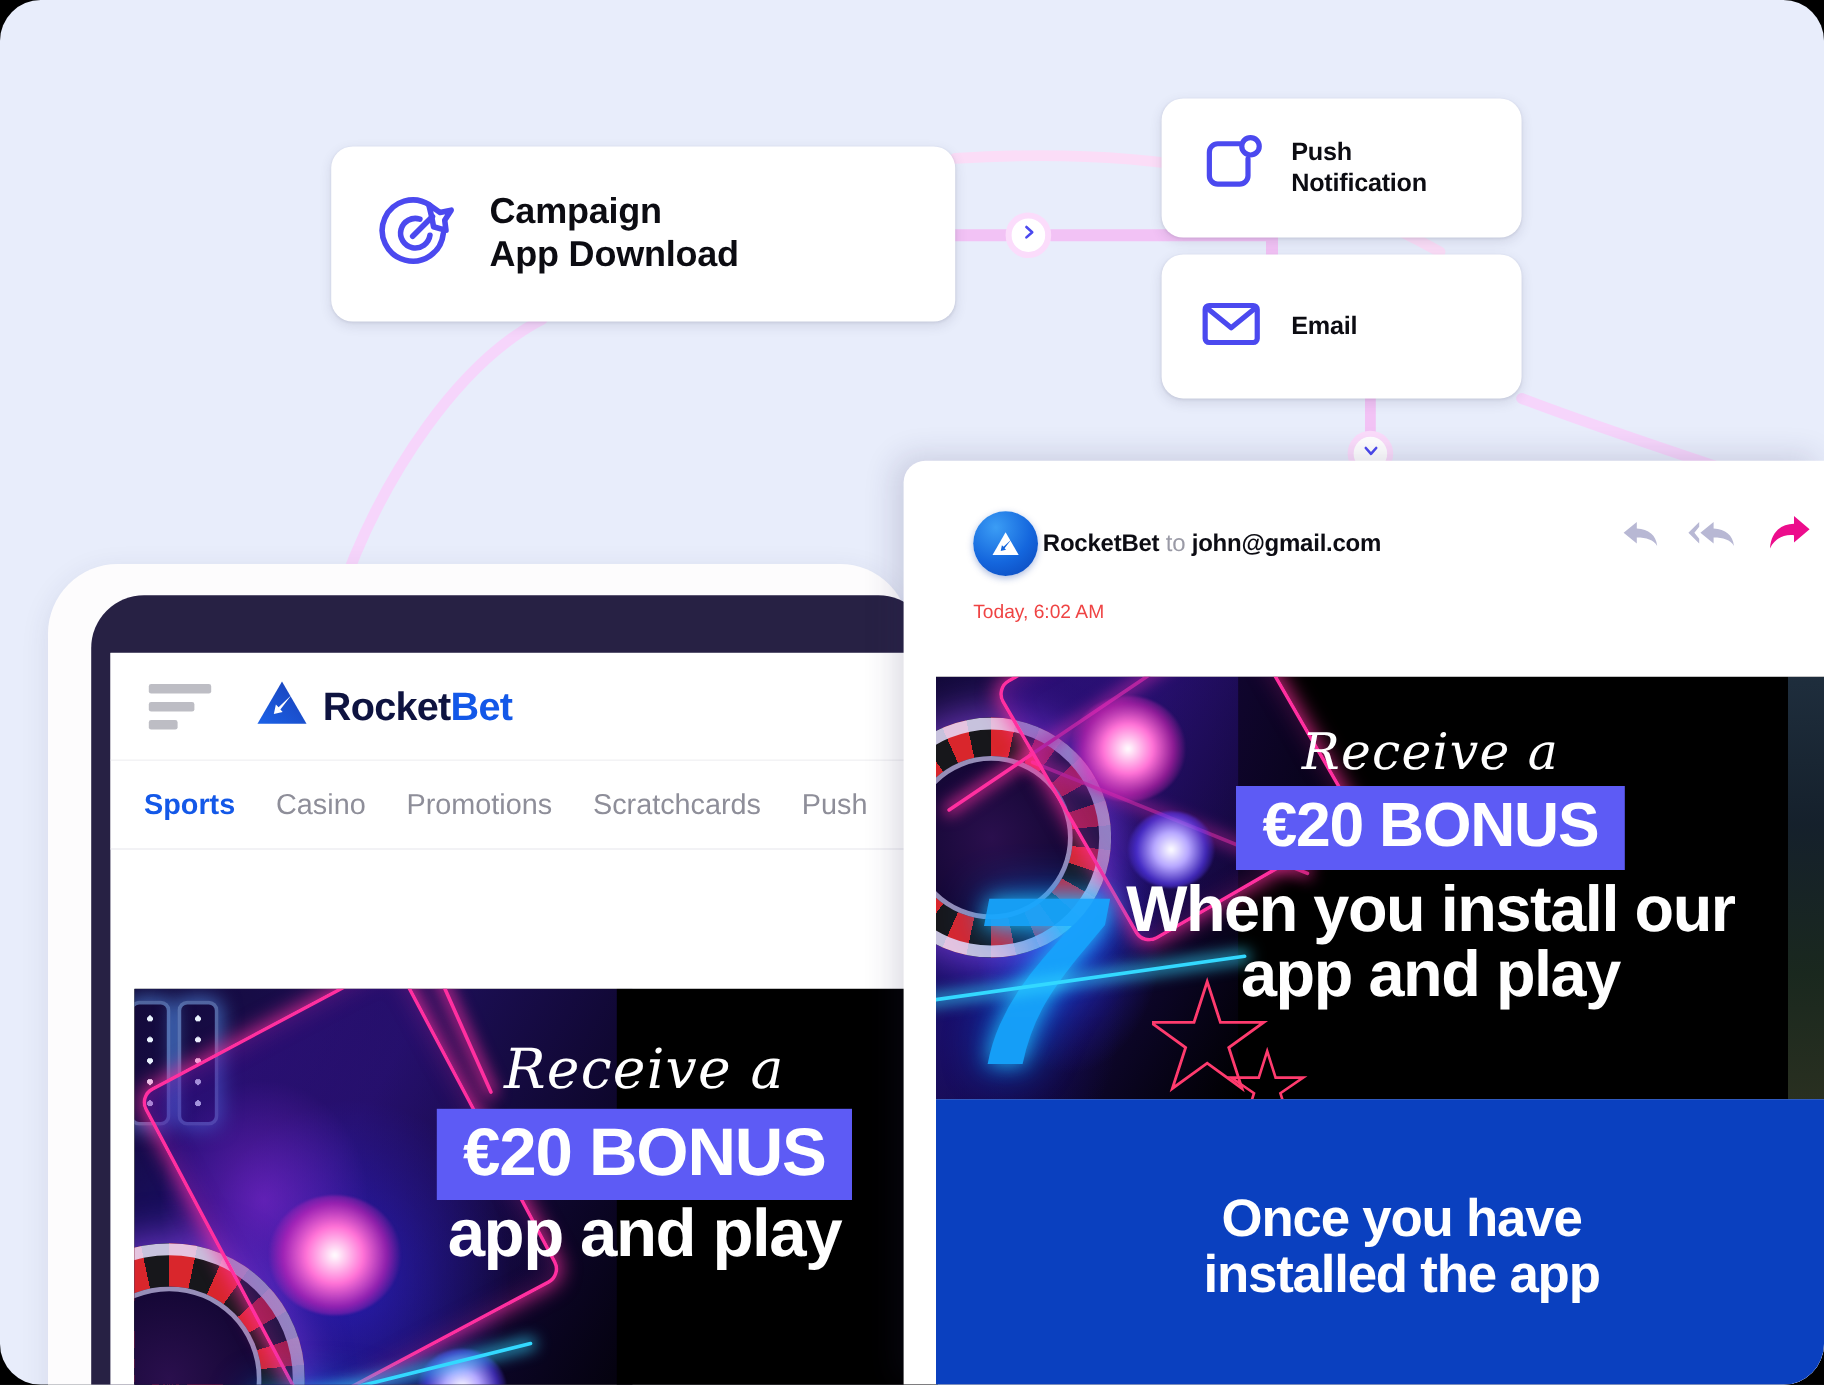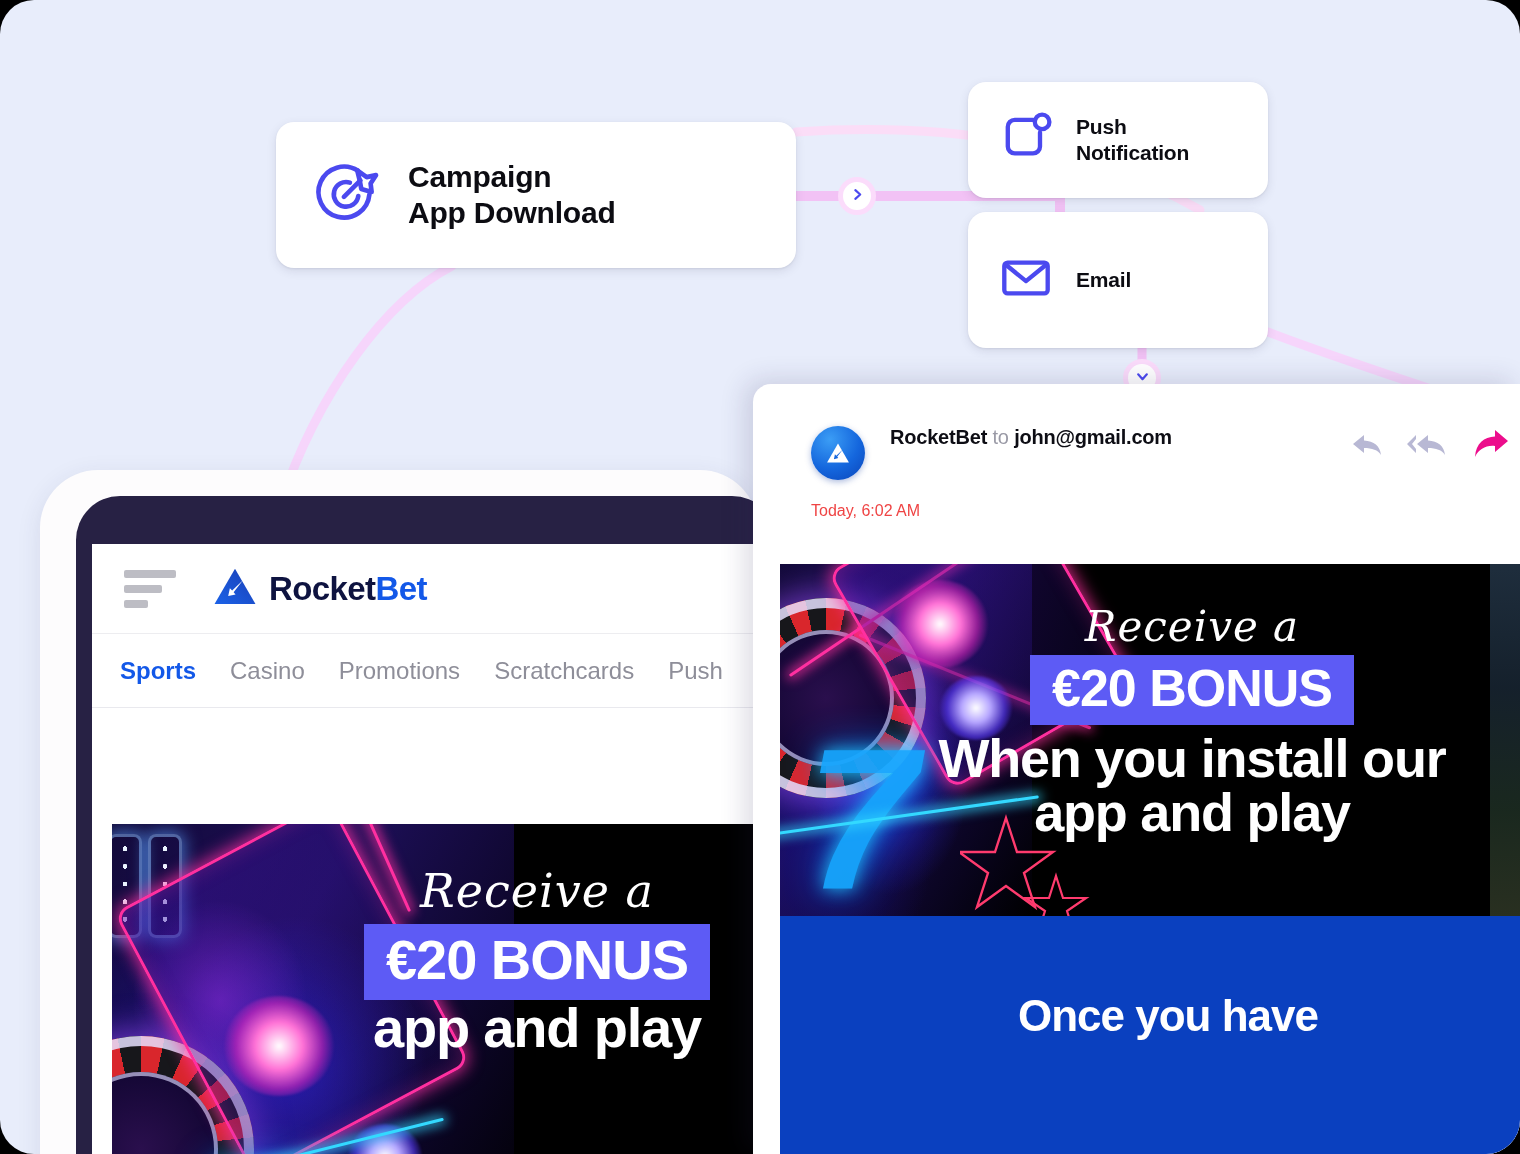--- a/index.html
+++ b/index.html
@@ -37,21 +37,21 @@
   .card-label {
     font-weight:bold; color:#0c0c12; letter-spacing:-0.2px;
   }
 
   #campaign-card { left:276px; top:122px; width:520px; height:146px; padding-left:34px; gap:26px; }
   #campaign-card .card-label { font-size:30px; line-height:36px; }
 
   #push-card { left:968px; top:82px; width:300px; height:116px; padding-left:30px; gap:22px; }
   #push-card .card-label { font-size:21px; line-height:26px; }
 
-  #email-card { left:968px; top:212px; width:300px; height:136px; padding-left:30px; gap:22px; }
+  #email-card { left:968px; top:212px; width:300px; height:120px; padding-left:30px; gap:22px; }
   #email-card .card-label { font-size:21px; line-height:26px; }
 
   .ico { flex:0 0 auto; display:block; }
 
   
   #tablet {
     position:absolute; left:40px; top:470px; width:718px; height:760px; z-index:10;
   }
   #tablet-shadowring {
     position:absolute; left:0; top:0; width:718px; height:760px;
@@ -176,21 +176,21 @@
   }
   .install-line { color:#fff; font-weight:bold; letter-spacing:-1.2px; line-height:1.0; }
 
   
   #email-window {
     position:absolute; left:753px; top:384px; width:767px; height:770px; z-index:20;
     background:#fff; border-radius:18px 0 0 0; overflow:hidden;
     box-shadow:-8px -4px 26px rgba(45,40,90,.16);
   }
   #email-head { position:relative; height:180px; }
-  .sender-row { position:absolute; left:58px; top:42px; display:flex; gap:25px; }
+  .sender-row { position:absolute; left:58px; top:42px; display:flex; align-items:center; gap:4px; }
   .avatar {
     width:54px; height:54px; border-radius:50%;
     background:radial-gradient(circle at 35% 25%, #3b9df5 0%, #1466dd 55%, #0a44b8 100%);
     display:flex; align-items:center; justify-content:center;
     box-shadow:0 2px 6px rgba(20,60,160,.35);
   }
   .sender-text { font-size:20px; letter-spacing:-0.2px; }
   .sender-text .strong { font-weight:bold; color:#0d0d14; }
   .sender-text .to { color:#9a9aa6; font-weight:normal; }
   .email-time {
@@ -415,18 +415,19 @@
           <span class="bonus-badge" style="font-size:52px; line-height:58px;">€20 BONUS</span>
         </div>
         <div class="install-line" style="font-size:54px; margin-top:6px;">When you install our</div>
         <div class="install-line" style="font-size:54px;">app and play</div>
       </div>
     </div>
 
     <div id="email-blue">
       <div class="once-text">
         <div>Once you have</div>
+        <div>installed the app</div>
       </div>
     </div>
 
   </div>
 
 </div>
 
 </body></html>

